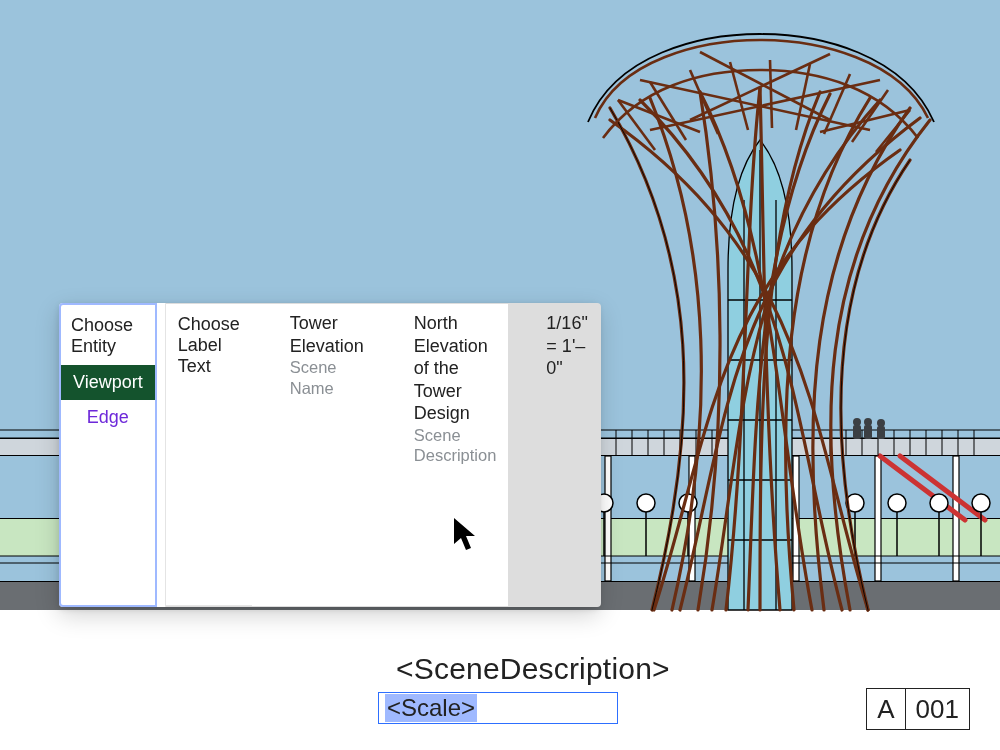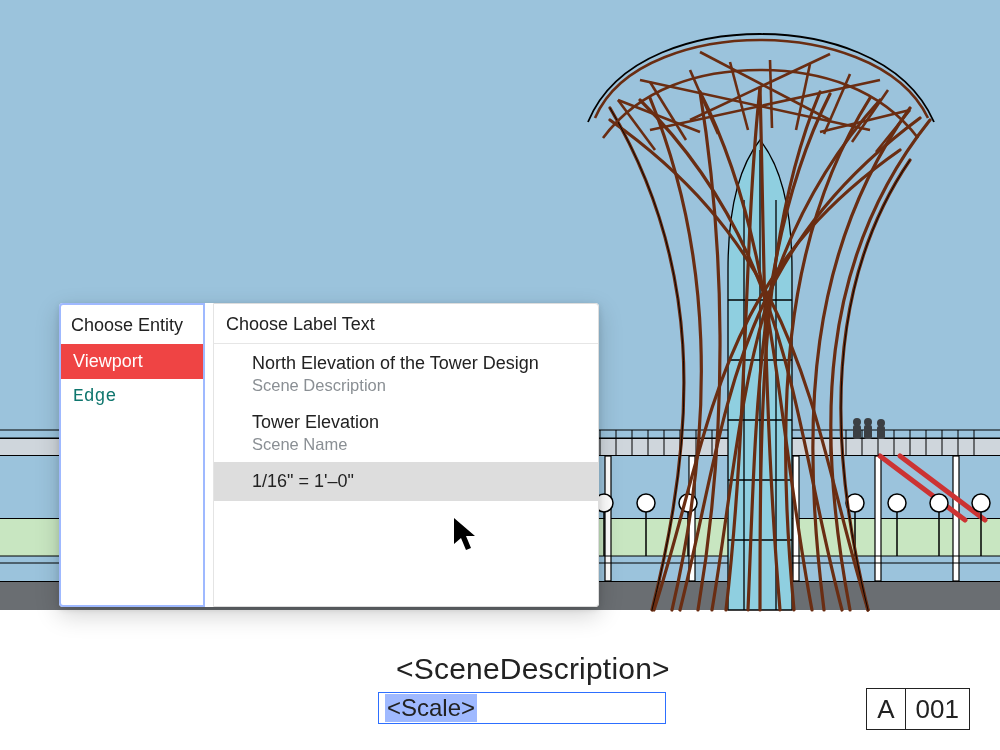--- a/index.html
+++ b/index.html
@@ -9,38 +9,38 @@
   
   .sky { position: absolute; top: 0; left: 0; width: 1000px; height: 610px; background: #9bc3dc; }
   
   .strip-grass { position: absolute; left: 0; width: 1000px; top: 518px; height: 38px; background: #c8e6c1; border-top: 1.5px solid #000; }
   .strip-rail  { position: absolute; left: 0; width: 1000px; top: 438px; height: 18px; background: #cfd6dc; border-top: 1.5px solid #000; border-bottom: 1.5px solid #000; }
   .strip-dark  { position: absolute; left: 0; width: 1000px; top: 581px; height: 29px; background: #6a6e72; border-top: 1.5px solid #000; }
   .strip-white { position: absolute; left: 0; width: 1000px; top: 610px; height: 140px; background: #fff; }
 
   
   .tag-scene { position: absolute; left: 378px; top: 652px; font-size: 30px; color: #222; letter-spacing: .2px; margin-left: 18px; }
-  .scale-box { position: absolute; left: 378px; top: 692px; width: 288px; height: 32px; border: 1.5px solid #2d6fff; padding: 6px 6px; display: flex; align-items: center; }
+  .scale-box { position: absolute; left: 378px; top: 692px; width: 240px; height: 32px; border: 1.5px solid #2d6fff; padding: 6px 6px; display: flex; align-items: center; }
   .scale-sel { background: #9fb9ff; font-size: 24px; color: #222; padding: 0 2px; }
 
   .sheet-code { position: absolute; right: 30px; top: 688px; display: flex; }
   .sheet-code div { border: 1.5px solid #222; height: 42px; display: flex; align-items: center; justify-content: center; font-size: 26px; color: #222; padding: 0 10px; }
   .sheet-code div + div { border-left: none; }
 
   
   .cursor { position: absolute; left: 452px; top: 516px; width: 26px; height: 36px; z-index: 60; }
 
   
   .panel { position: absolute; left: 59px; top: 303px; width: 540px; height: 304px; background: #fff; border-radius: 4px; box-shadow: 0 8px 24px rgba(0,0,0,.18), 0 2px 6px rgba(0,0,0,.12); display: flex; z-index: 50; }
-  .panel .entity { width: 146px; border: 2px solid #9fb9ff; border-radius: 4px 0 0 4px; display: flex; flex-direction: column; }
+  .panel .entity { width: 146px; border: 2px solid #9fb9ff; border-radius: 4px 0 0 4px; display: flex; flex-direction: column; align-items: center; }
   .panel .entity .hdr { font-size: 18px; color: #222; padding: 10px 10px 8px 10px; }
   .panel .entity .opt { font-size: 18px; padding: 7px 12px; cursor: default; }
-  .panel .entity .opt.sel { background: #ef4444; color: #fff; }
-  .panel .entity .opt.nosel { color: #0f766e; font-family: Liberation Mono, monospace; }
-  .panel .labels { flex: 1; border: 1px solid #ddd; border-left: 1px solid #e4e4e4; border-radius: 0 4px 4px 0; display: flex; flex-direction: column; margin-left: 8px; }
+  .panel .entity .opt.sel { background: #14532d; color: #fff; }
+  .panel .entity .opt.nosel { color: #6d28d9; }
+  .panel .labels { flex: 1; border: 1px solid #ddd; border-left: 1px solid #e4e4e4; border-radius: 0 4px 4px 0; display: flex; flex-direction: row; margin-left: 8px; }
   .panel .labels .hdr { font-size: 18px; color: #222; padding: 10px 12px 8px 12px; border-bottom: 1px solid #e6e6e6; }
   .row { padding: 8px 12px 8px 38px; }
   .row .val { font-size: 18px; color: #222; line-height: 1.25; }
   .row .key { font-size: 16.5px; color: #8a8f94; line-height: 1.25; }
   .row.hover { background: #dddddd; }
 
   
   .tower-wrap { position: absolute; left: 0; top: 0; width: 1000px; height: 620px; z-index: 10; pointer-events: none; }
 </style>
 </head>
@@ -190,26 +190,26 @@
 <div class="panel">
   <div class="entity">
     <div class="hdr">Choose Entity</div>
     <div class="opt sel">Viewport</div>
     <div class="opt nosel">Edge</div>
   </div>
   <div class="labels">
     <div class="hdr">Choose Label Text</div>
 
     <div class="row">
+      <div class="val">Tower Elevation</div>
+      <div class="key">Scene Name</div>
+    </div>
+    <div class="row">
       <div class="val">North Elevation of the Tower Design</div>
       <div class="key">Scene Description</div>
-    </div>
-    <div class="row">
-      <div class="val">Tower Elevation</div>
-      <div class="key">Scene Name</div>
     </div>
     <div class="row hover">
       <div class="val">1/16" = 1'–0"</div>
     </div>
   </div>
 </div>
 
 <div class="cursor">
   <svg width="26" height="36" viewBox="0 0 26 36">
     <path d="M2 2 L2 28 L9 22 L14 34 L19 32 L14 20 L23 20 Z" fill="#000"></path>

